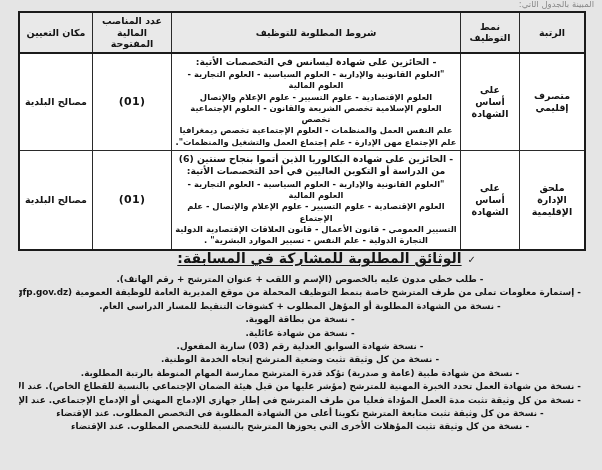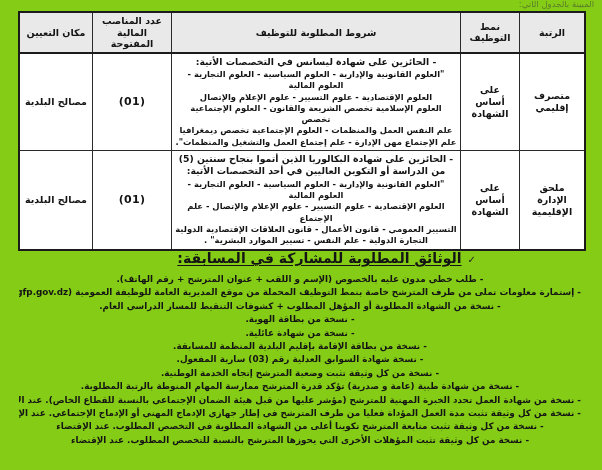--- a/index.html
+++ b/index.html
@@ -14,21 +14,21 @@
     overflow: hidden;
     font-family: "DejaVu Sans", "Liberation Sans", sans-serif;
     color: #141414;
     position: relative;
   }
 
   
   .page {
     position: absolute;
     inset: 0;
-    background: #84cc16;
+    background: #e5e5e5;
     direction: rtl;
   }
 
   
   .top-clip {
     position: absolute;
     top: 0px;
     right: 8px;
     width: 200px;
     height: 9px;
@@ -186,21 +186,21 @@
             <span class="spec">علم النفس العمل والمنظمات - العلوم الإجتماعية تخصص ديمغرافيا</span>
             <span class="spec">علم الإجتماع مهن الإدارة - علم إجتماع العمل والتشغيل والمنظمات".</span>
           </td>
           <td class="posts">(01)</td>
           <td class="place">مصالح البلدية</td>
         </tr>
         <tr>
           <td class="rank">ملحق الإدارة الإقليمية</td>
           <td class="mode">على أساس الشهادة</td>
           <td class="cond">
-            <span class="lead">- الحائزين على شهادة البكالوريا الذين أتموا بنجاح سنتين (5) من الدراسة أو التكوين العاليين في أحد التخصصات الأتية:</span>
+            <span class="lead">- الحائزين على شهادة البكالوريا الذين أتموا بنجاح سنتين (6) من الدراسة أو التكوين العاليين في أحد التخصصات الأتية:</span>
             <span class="spec">"العلوم القانونية والإدارية - العلوم السياسية - العلوم التجارية - العلوم المالية</span>
             <span class="spec">العلوم الإقتصادية - علوم التسيير - علوم الإعلام والإتصال - علم الإجتماع</span>
             <span class="spec">التسيير العمومي - قانون الأعمال - قانون العلاقات الإقتصادية الدولية</span>
             <span class="spec">التجارة الدولية - علم النفس - تسيير الموارد البشرية" .</span>
           </td>
           <td class="posts">(01)</td>
           <td class="place">مصالح البلدية</td>
         </tr>
       </tbody>
     </table>
@@ -210,21 +210,20 @@
     <div class="docs-head">
       <span class="check">✓</span>
       <span class="docs-title">الوثائق المطلوبة للمشاركة في المسابقة:</span>
     </div>
     <ul class="docs-list">
       <li>- طلب خطي مدون عليه بالخصوص (الإسم و اللقب + عنوان المترشح + رقم الهاتف).</li>
       <li>- إستمارة معلومات تملى من طرف المترشح خاصة بنمط التوظيف المحملة من موقع المديرية العامة للوظيفة العمومية (www.dgfp.gov.dz).</li>
       <li>- نسخة من الشهادة المطلوبة أو المؤهل المطلوب + كشوفات التنقيط للمسار الدراسي العام.</li>
       <li>- نسخة من بطاقة الهوية.</li>
       <li>- نسخة من شهادة عائلية.</li>
-      <li>- نسخة من بطاقة الإقامة بإقليم البلدية المنظمة للمسابقة.</li>
       <li>- نسخة شهادة السوابق العدلية رقم (03) سارية المفعول.</li>
       <li>- نسخة من كل وثيقة تثبت وضعية المترشح إتجاه الخدمة الوطنية.</li>
       <li>- نسخة من شهادة طبية (عامة و صدرية) تؤكد قدرة المترشح ممارسة المهام المنوطة بالرتبة المطلوبة.</li>
       <li class="overflow">- نسخة من شهادة العمل تحدد الخبرة المهنية للمترشح (مؤشر عليها من قبل هيئة الضمان الإجتماعي بالنسبة للقطاع الخاص). عند الإقتضاء</li>
       <li class="overflow">- نسخة من كل وثيقة تثبت مدة العمل المؤداة فعليا من طرف المترشح في إطار جهازي الإدماج المهني أو الإدماج الإجتماعي. عند الإقتضاء</li>
       <li class="overflow">- نسخة من كل وثيقة تثبت متابعة المترشح تكوينا أعلى من الشهادة المطلوبة في التخصص المطلوب. عند الإقتضاء</li>
       <li class="overflow">- نسخة من كل وثيقة تثبت المؤهلات الأخرى التي يحوزها المترشح بالنسبة للتخصص المطلوب. عند الإقتضاء</li>
     </ul>
   </div>
 

